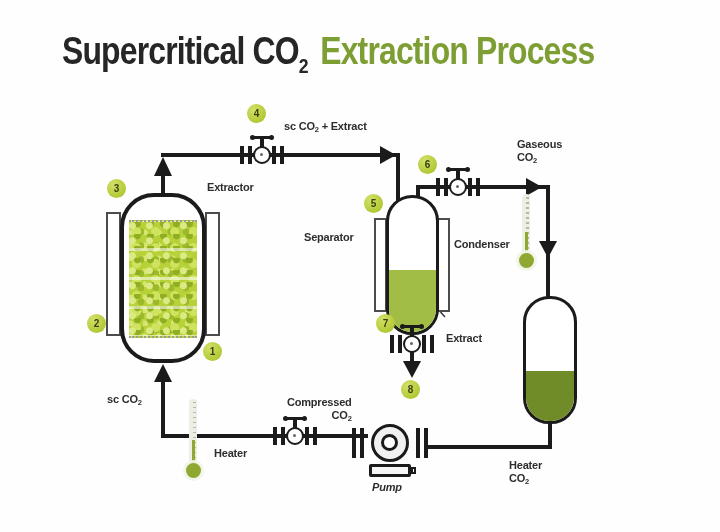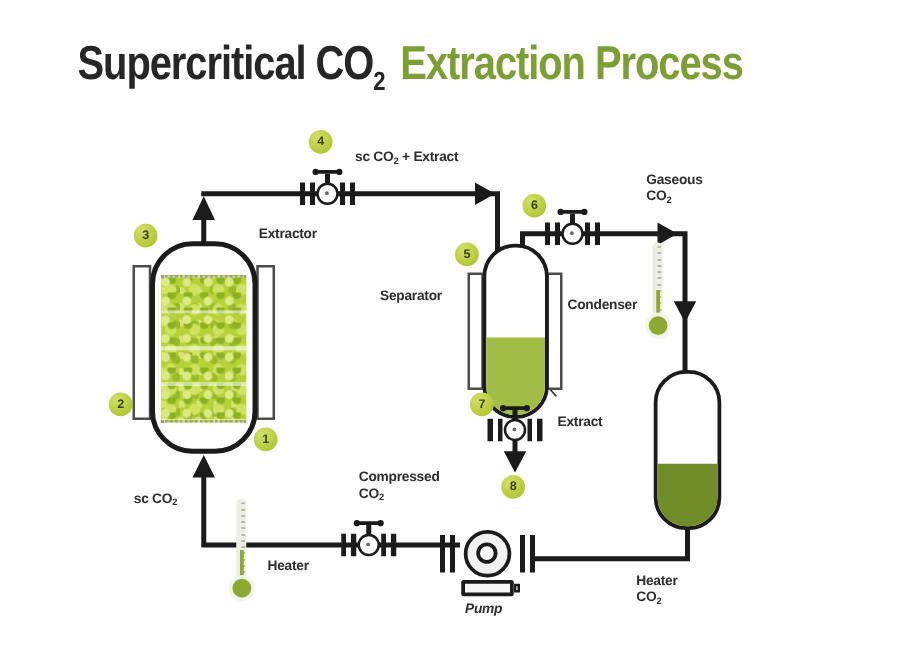--- a/index.html
+++ b/index.html
@@ -188,21 +188,21 @@
   <div class="lbl" style="left:214px;top:447px;">Heater</div>
   <div class="lbl" style="left:372px;top:481px;font-style:italic;">Pump</div>
 
   <div class="lbl" style="left:284px;top:120px;">
     <span>sc CO</span><sub>2</sub><span> + Extract</span>
   </div>
   <div class="lbl" style="left:517px;top:138px;">
     <span class="ln">Gaseous</span>
     <span class="ln"><span>CO</span><sub>2</sub></span>
   </div>
-  <div class="lbl" style="left:287px;top:376px;">
+  <div class="lbl" style="left:287px;top:396px;text-align:right;">
     <span class="ln">Compressed</span>
     <span class="ln"><span>CO</span><sub>2</sub></span>
   </div>
   <div class="lbl" style="left:107px;top:393px;">
     <span>sc CO</span><sub>2</sub>
   </div>
   <div class="lbl" style="left:509px;top:459px;">
     <span class="ln">Heater</span>
     <span class="ln"><span>CO</span><sub>2</sub></span>
   </div>

